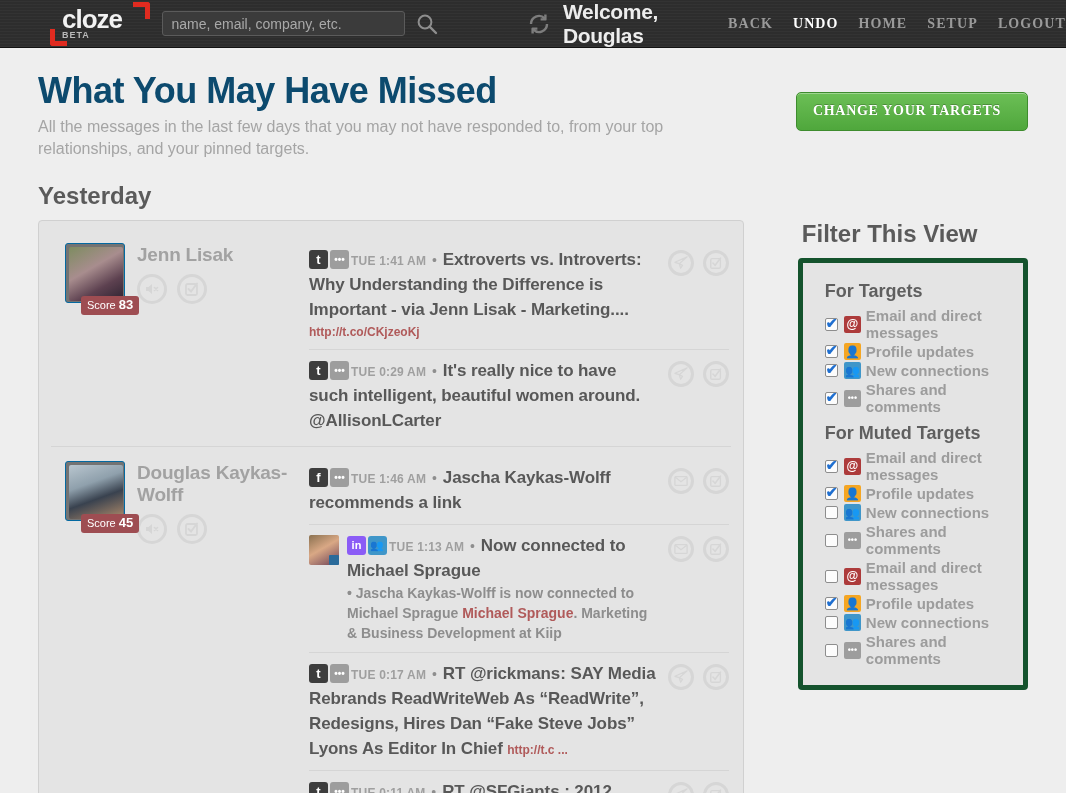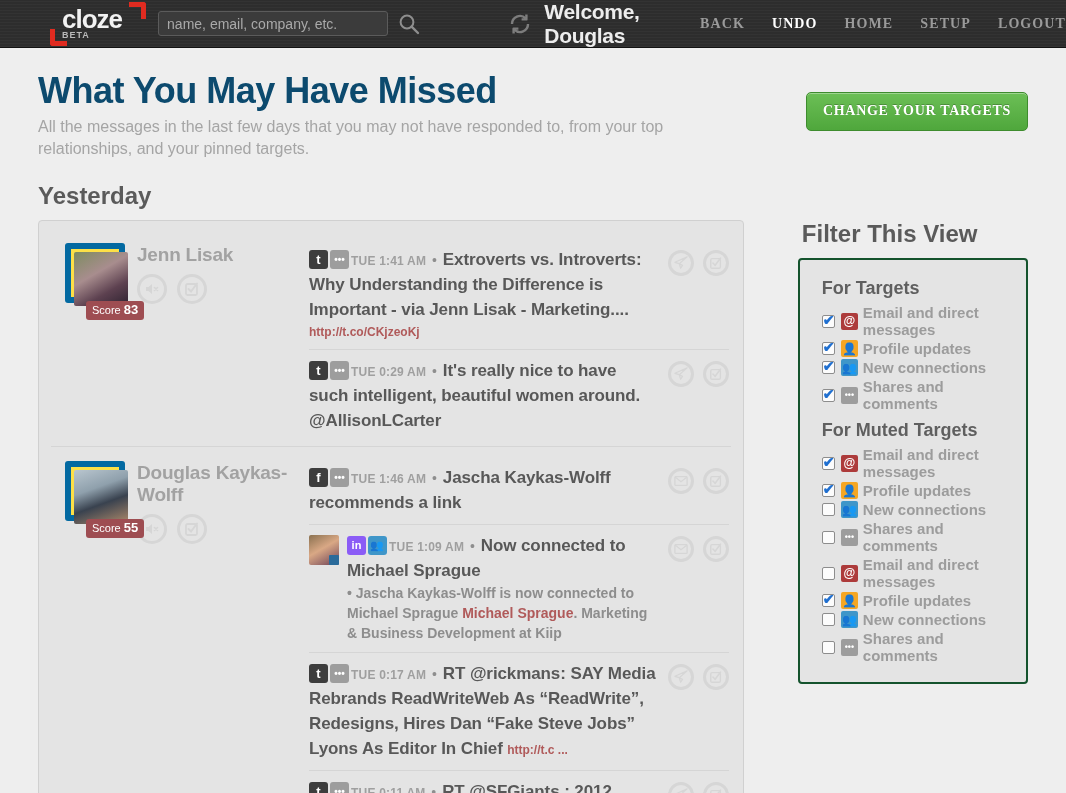--- a/index.html
+++ b/index.html
@@ -65,21 +65,21 @@
     display: flex; align-items: center; justify-content: center;
     cursor: pointer;
   }
   #refresh-icon-btn { margin-left: 88px; width: 24px; height: 24px; cursor: pointer;
     display:flex; align-items:center; justify-content:center; }
   #welcome {
     margin-left: 12px;
     color: #ededed; font-size: 21px; font-weight: bold;
     letter-spacing: -0.3px;
   }
-  #nav { display: flex; align-items: center; gap: 27px; }
+  #nav { display: flex; align-items: center; gap: 20px; }
   .nav-link {
     font-family: "Liberation Serif", serif;
     font-weight: bold; font-size: 14px; letter-spacing: 1.1px;
     color: #9a9a9a; text-decoration: none; cursor: pointer;
   }
   .nav-link.active { color: #ffffff; }
 
   
   #page { position: relative; padding: 0 38px; }
 
@@ -98,21 +98,21 @@
   }
 
   #change-targets {
     position: absolute; right: 38px; top: 22px;
     background: linear-gradient(to bottom, #6cbf56 0%, #4fa73c 100%);
     border: 1px solid #3e8c2e;
     border-radius: 5px;
     color: #ffffff;
     font-family: "Liberation Serif", serif;
     font-weight: bold; font-size: 14px; letter-spacing: 0.7px;
-    padding: 10px 16px 11px 16px;
+    padding: 10px 26px 11px 16px;
     cursor: pointer;
     box-shadow: 0 1px 0 rgba(255,255,255,0.35) inset;
     text-shadow: 0 -1px 0 rgba(0,0,0,0.25);
   }
 
   #content-cols { display: flex; align-items: flex-start; }
 
   
   #feed {
     width: 735px;
@@ -120,21 +120,21 @@
     border: 1px solid #d0d0d0;
     border-radius: 4px;
     padding: 8px 12px;
   }
   .person-block { display: flex; border-top: 1px solid #d5d5d5; padding: 10px 0 4px 0; }
   .person-block:first-child { border-top: none; }
 
   .person-left { width: 258px; padding-left: 14px; padding-top: 4px; }
   .avatar-frame {
     position: relative; width: 60px; height: 60px;
-    background: #fde047; border: 6px solid #0369a1; padding: 3px;
+    background: #737373; border: 1px solid #0369a1; padding: 3px;
     border-radius: 3px;
   }
   .avatar-img { width: 54px; height: 54px; border-radius: 2px; display: block; }
   .score-badge {
     position: absolute; left: 15px; top: 52px;
     background: #9e4d52;
     color: #fff; font-size: 11px; line-height: 13px;
     padding: 2px 6px 3px 6px; border-radius: 3px; white-space: nowrap;
   }
   .score-badge b { font-size: 13px; }
@@ -194,21 +194,21 @@
     background: #2a6a9a; border-radius: 1px;
   }
 
   
   #sidebar { width: 240px; margin-left: 54px; }
   #filter-title {
     font-size: 24px; font-weight: bold; color: #5a5a5a;
     margin: 0 0 10px 4px;
   }
   #filter-panel {
-    background: #e4e4e4; border: 2px solid #14532d; border-radius: 4px;
+    background: #e4e4e4; border: 5px solid #14532d; border-radius: 4px;
     padding: 10px 14px 16px 14px;
   }
   .filter-group-title {
     font-size: 18px; font-weight: bold; color: #5f5f5f;
     margin: 8px 0 5px 8px;
   }
   .filter-row { display: flex; align-items: center; margin: 2px 0 2px 8px; cursor: pointer; }
   .cbx {
     width: 13px; height: 13px; margin-right: 6px;
     border: 1px solid #8d8d8d; border-radius: 2px;
@@ -352,21 +352,21 @@
           </div>
         </div>
       </div>
 
       <div class="person-block">
         <div class="person-left" style="display:flex;">
           <div class="avatar-frame">
             <div class="avatar-img" style="background:linear-gradient(160deg,#b9c6cf 0%,#8fa0ac 35%,#39424f 60%,#b08b6a 100%);"></div>
             <div class="score-badge">
               <span>Score</span>
-              <b>55</b>
+              <b>45</b>
             </div>
           </div>
           <div class="person-meta">
             <div class="person-name cond">Douglas Kaykas-Wolff</div>
             <div class="person-actions">
               <div class="circ-icon big">
                 <svg width="16" height="16" viewBox="0 0 16 16">
                     <path d="M2 6h2.5L8 3v10L4.5 10H2z" fill="#d6d6d6"></path>
                     <path d="M10.5 6.5l3 3M13.5 6.5l-3 3" stroke="#d6d6d6" stroke-width="1.6" stroke-linecap="round"></path>
                   </svg>
@@ -402,21 +402,21 @@
               </div>
             </div>
           </div>
 
           <div class="msg-row">
             <div class="msg-body msg-with-avatar">
               <div class="mini-avatar" style="background:linear-gradient(150deg,#8a7150 0%,#d9a885 45%,#6b3f55 100%);">
                 <div class="badge-corner"></div>
               </div>
               <div>
-                <span class="sq-icon sq-in"><span class="glyph" style="font-size:11px;">in</span></span><span class="sq-icon sq-people"><span class="glyph" style="font-size:11px;">👥</span></span><span class="msg-time">TUE 1:09 AM</span><span class="msg-dot">&nbsp;•&nbsp;</span><span class="msg-text">Now connected to Michael Sprague</span>
+                <span class="sq-icon sq-in"><span class="glyph" style="font-size:11px;">in</span></span><span class="sq-icon sq-people"><span class="glyph" style="font-size:11px;">👥</span></span><span class="msg-time">TUE 1:13 AM</span><span class="msg-dot">&nbsp;•&nbsp;</span><span class="msg-text">Now connected to Michael Sprague</span>
                 <div class="msg-sub">
                   <span>• Jascha Kaykas-Wolff is now connected to Michael Sprague </span><span class="sub-name">Michael Sprague</span><span>. Marketing &amp; Business Development at Kiip</span>
                 </div>
               </div>
             </div>
             <div class="msg-actions">
               <div class="circ-icon">
                 <svg width="14" height="14" viewBox="0 0 16 12">
                     <rect x="1" y="1" width="14" height="10" rx="1" fill="none" stroke="#d6d6d6" stroke-width="1.5"></rect>
                     <path d="M1.5 1.8L8 6.8l6.5-5" fill="none" stroke="#d6d6d6" stroke-width="1.5"></path>

